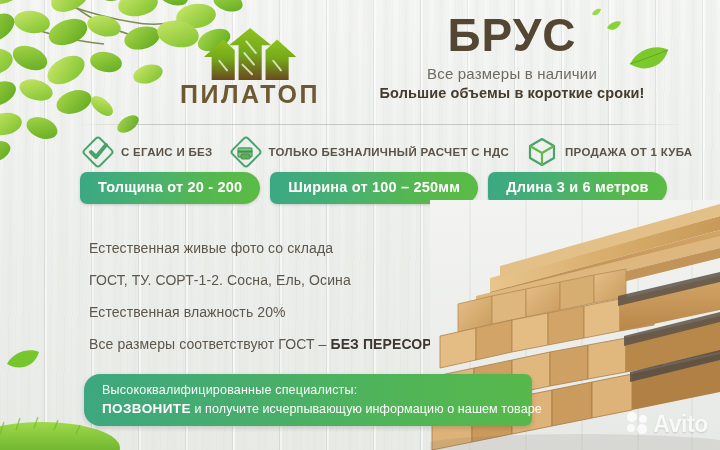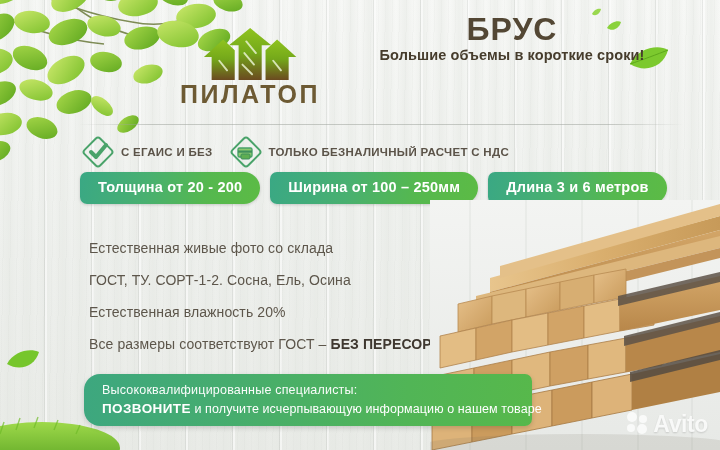--- a/index.html
+++ b/index.html
@@ -96,21 +96,21 @@
 
   
   .headline-block {
     position: absolute;
     right: 58px;
     top: 14px;
     text-align: center;
     width: 300px;
   }
   .headline-title {
-    font-size: 32px;
+    font-size: 46px;
     font-weight: bold;
     color: #534734;
     letter-spacing: 1px;
     line-height: .95;
     margin: 0;
   }
   .headline-sub1 {
     font-size: 15px;
     color: #6f6a61;
     margin-top: 7px;
@@ -369,20 +369,21 @@
         <path d="M42 38 L52 48"></path>
         <path d="M18 34 L26 44"></path>
         <path d="M74 34 L82 44"></path>
       </g>
     </svg>
     <div class="logo-word">ПИЛАТОП</div>
   </div>
 
   <div class="headline-block">
     <div class="headline-title">БРУС</div>
+    <div class="headline-sub1">Все размеры в наличии</div>
     <div class="headline-sub2">Большие объемы в короткие сроки!</div>
   </div>
 
   <div class="divider"></div>
 
   <div class="features">
 
     <div class="feature">
       <svg width="32" height="32" viewBox="0 0 32 32">
         <rect x="5" y="5" width="22" height="22" rx="3" transform="rotate(45 16 16)" fill="none" stroke="#4aa36a" stroke-width="2"></rect>
@@ -394,20 +395,28 @@
     <div class="feature">
       <svg width="32" height="32" viewBox="0 0 32 32">
         <rect x="5" y="5" width="22" height="22" rx="3" transform="rotate(45 16 16)" fill="none" stroke="#4aa36a" stroke-width="2"></rect>
         <rect x="8" y="12" width="14" height="9" rx="1.5" fill="#8cc96f" stroke="#4aa36a" stroke-width="1.4"></rect>
         <rect x="8" y="14.5" width="14" height="2.2" fill="#3f8f5c"></rect>
         <rect x="11" y="18" width="9" height="5" rx="1.2" fill="#5fae52" stroke="#3f8f5c" stroke-width="1"></rect>
       </svg>
       <span class="feature-label">Только безналичный расчет с НДС</span>
     </div>
 
+    <div class="feature">
+      <svg width="32" height="32" viewBox="0 0 32 32">
+        <path d="M16 3 L28 10 L28 22 L16 29 L4 22 L4 10 Z" fill="none" stroke="#4aa36a" stroke-width="2.2" stroke-linejoin="round"></path>
+        <path d="M4 10 L16 17 L28 10" fill="none" stroke="#62b84f" stroke-width="2.2" stroke-linejoin="round"></path>
+        <path d="M16 17 L16 29" fill="none" stroke="#62b84f" stroke-width="2.2"></path>
+      </svg>
+      <span class="feature-label">Продажа от 1 куба</span>
+    </div>
 
   </div>
 
   <div class="pills">
     <div class="pill">Толщина от 20 - 200</div>
     <div class="pill">Ширина от 100 – 250мм</div>
     <div class="pill">Длина 3 и 6 метров</div>
   </div>
 
   <div class="copy">

